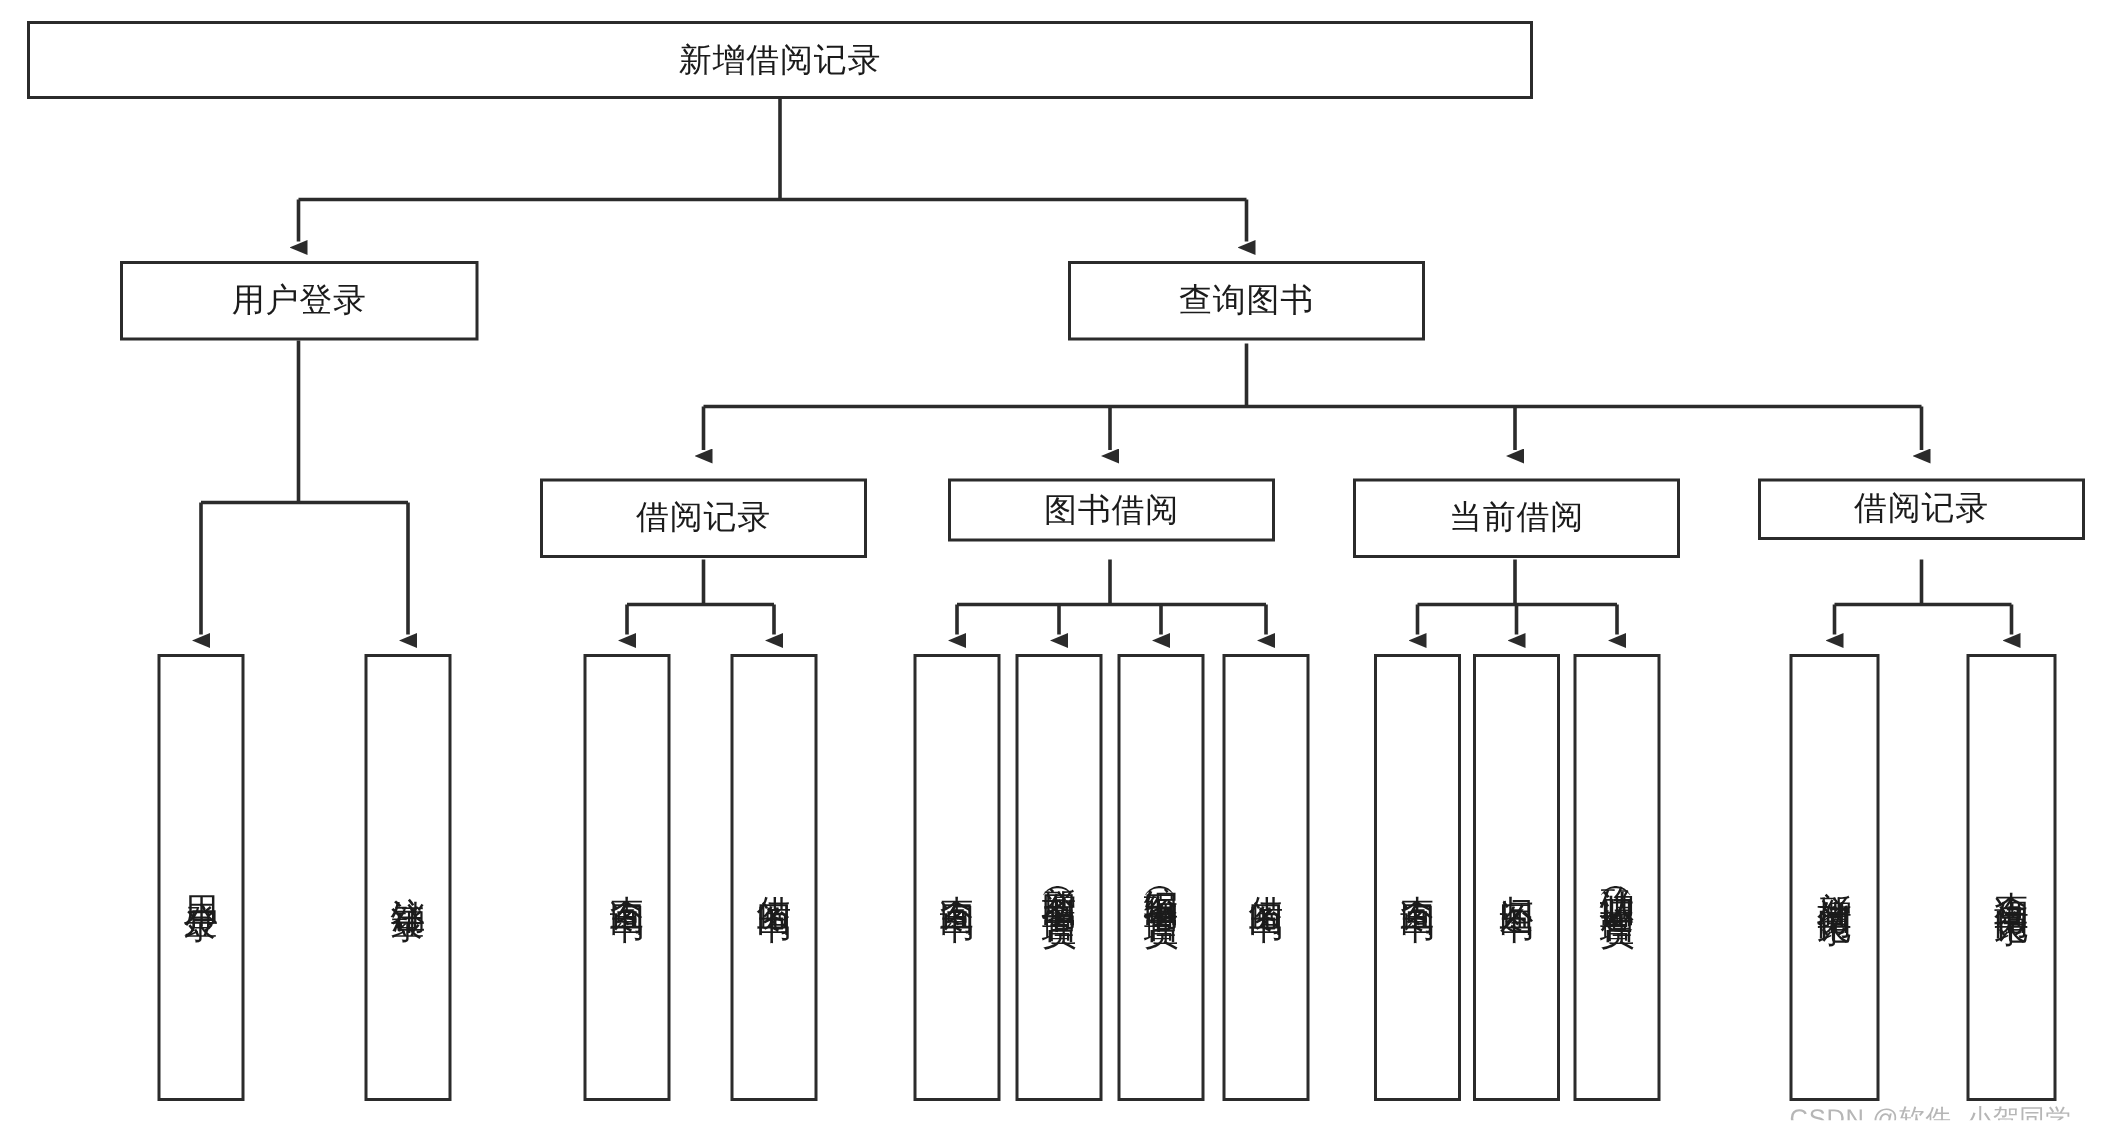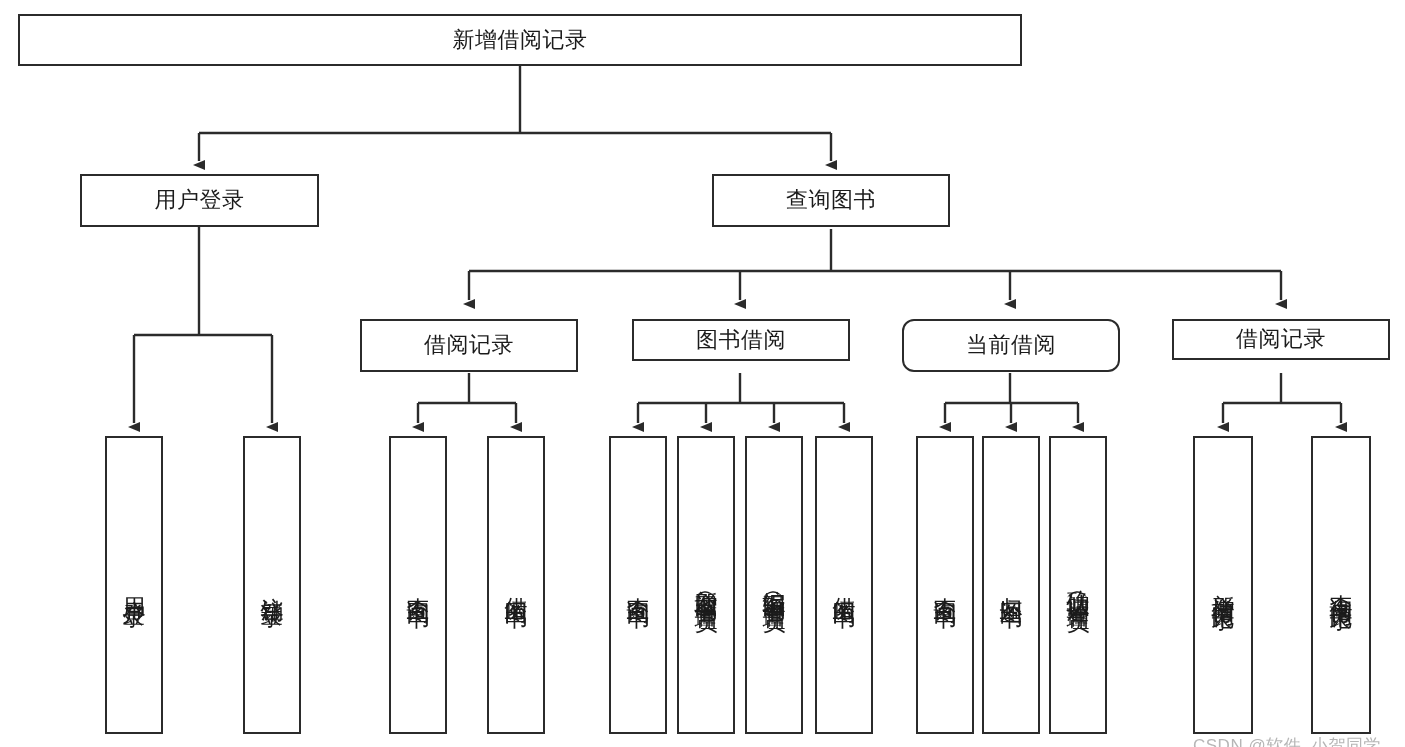--- a/index.html
+++ b/index.html
@@ -132,21 +132,21 @@
   </div>
 
   <div class="node h-node" style="left:360px; top:319px; width:218px; height:53px;">
     <span class="node-label">借阅记录</span>
   </div>
 
   <div class="node h-node" style="left:632px; top:319px; width:218px; height:42px;">
     <span class="node-label">图书借阅</span>
   </div>
 
-  <div class="node h-node" style="left:902px; top:319px; width:218px; height:53px;border-radius:12px;">
+  <div class="node h-node" style="left:902px; top:319px; width:218px; height:53px;">
     <span class="node-label">当前借阅</span>
   </div>
 
   <div class="node h-node" style="left:1172px; top:319px; width:218px; height:41px;">
     <span class="node-label">借阅记录</span>
   </div>
 
   <div class="node v-node" style="left:105px; top:436px; width:58px; height:298px;">
     <span class="node-label">用户登录</span>
   </div>

